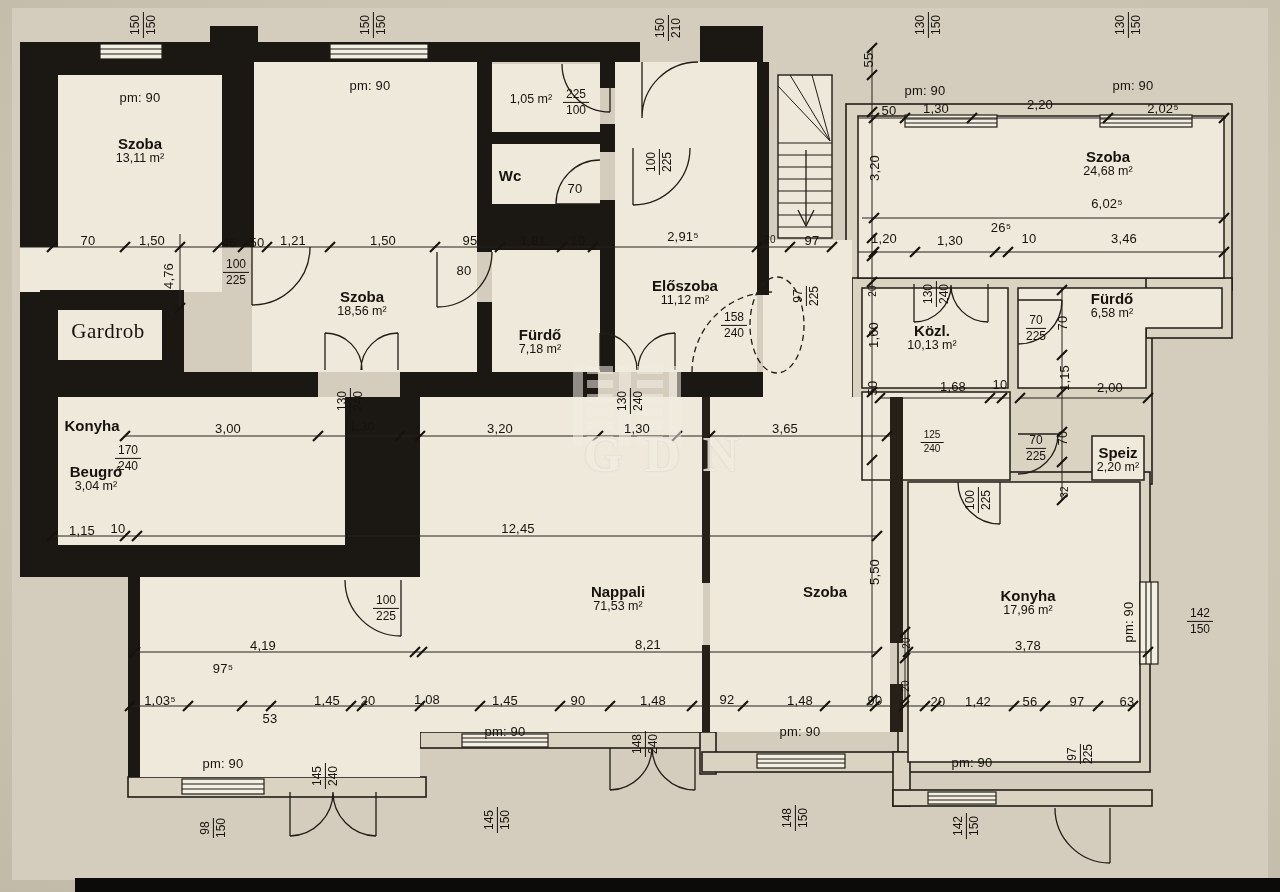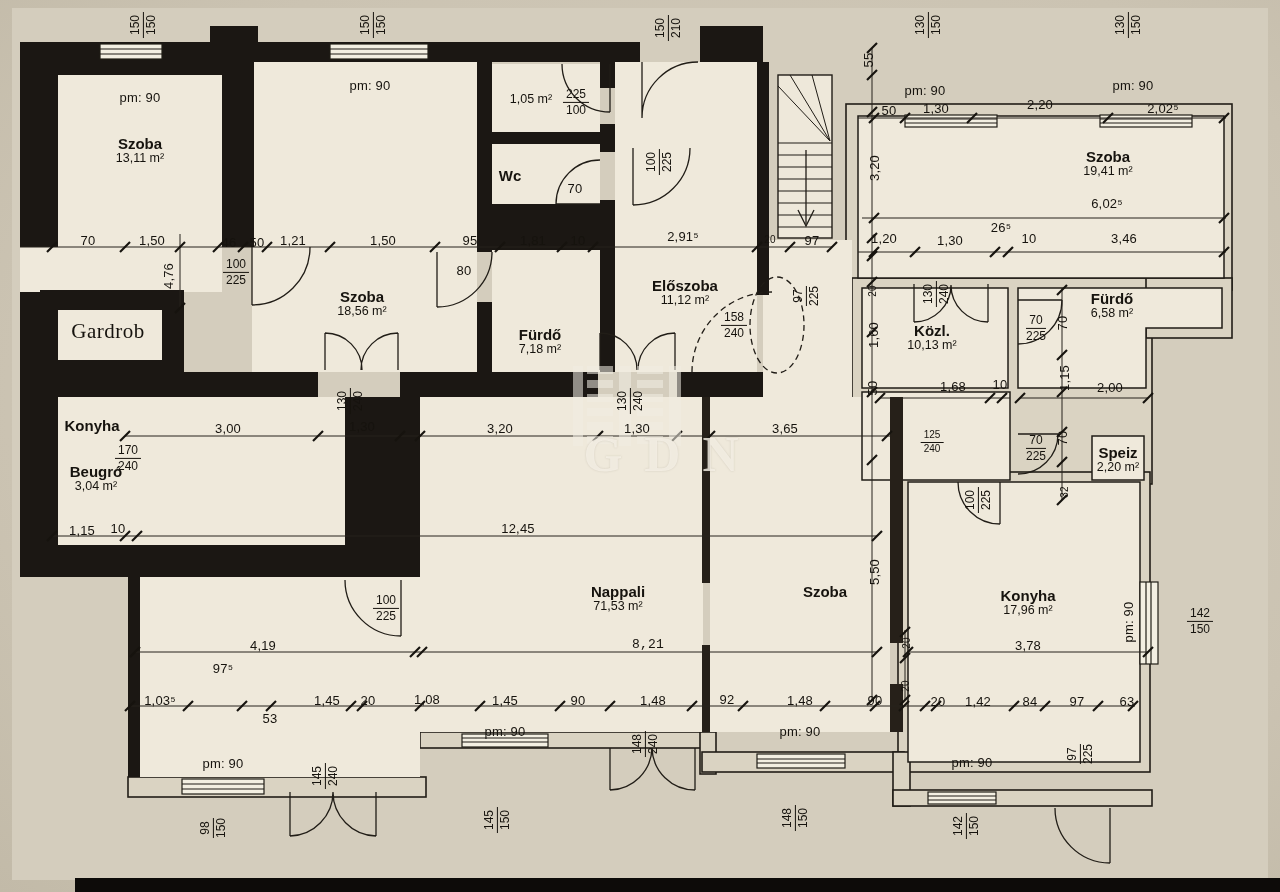--- a/index.html
+++ b/index.html
@@ -353,21 +353,21 @@
       <div class="lbl room" style="left: 540px; top: 341px;">
         <div class="nm">Fürdő</div>
         <div class="ar">7,18 m²</div>
       </div>
       <div class="lbl room" style="left: 685px; top: 292px;">
         <div class="nm">Előszoba</div>
         <div class="ar">11,12 m²</div>
       </div>
       <div class="lbl room" style="left: 1108px; top: 163px;">
         <div class="nm">Szoba</div>
-        <div class="ar">19,41 m²</div>
+        <div class="ar">24,68 m²</div>
       </div>
       <div class="lbl room" style="left: 932px; top: 337px;">
         <div class="nm">Közl.</div>
         <div class="ar">10,13 m²</div>
       </div>
       <div class="lbl room" style="left: 1112px; top: 305px;">
         <div class="nm">Fürdő</div>
         <div class="ar">6,58 m²</div>
       </div>
       <div class="lbl room" style="left: 1118px; top: 459px;">
@@ -446,37 +446,37 @@
       <div class="lbl dim" style="left: 500px; top: 428px;">3,20</div>
       <div class="lbl dim" style="left: 637px; top: 428px;">1,30</div>
       <div class="lbl dim" style="left: 785px; top: 428px;">3,65</div>
       <div class="lbl dim" style="left: 953px; top: 386px;">1,68</div>
       <div class="lbl dim" style="left: 1000px; top: 384px;">10</div>
       <div class="lbl dim" style="left: 1110px; top: 387px;">2,00</div>
       <div class="lbl dim" style="left: 82px; top: 530px;">1,15</div>
       <div class="lbl dim" style="left: 118px; top: 528px;">10</div>
       <div class="lbl dim" style="left: 518px; top: 528px;">12,45</div>
       <div class="lbl dim" style="left: 263px; top: 645px;">4,19</div>
-      <div class="lbl dim" style="left: 648px; top: 644px; font-family: Liberation Mono, monospace;">8,21</div>
+      <div class="lbl dim" style="left: 648px; top: 644px;">8,21</div>
       <div class="lbl dim" style="left: 1028px; top: 645px;">3,78</div>
       <div class="lbl dim" style="left: 160px; top: 700px;">1,03⁵</div>
       <div class="lbl dim" style="left: 223px; top: 668px;">97⁵</div>
       <div class="lbl dim" style="left: 270px; top: 700px; margin-top: 18px;">53</div>
       <div class="lbl dim" style="left: 327px; top: 700px;">1,45</div>
       <div class="lbl dim" style="left: 368px; top: 700px;">20</div>
       <div class="lbl dim" style="left: 427px; top: 699px;">1,08</div>
       <div class="lbl dim" style="left: 505px; top: 700px;">1,45</div>
       <div class="lbl dim" style="left: 578px; top: 700px;">90</div>
       <div class="lbl dim" style="left: 653px; top: 700px;">1,48</div>
       <div class="lbl dim" style="left: 727px; top: 699px;">92</div>
       <div class="lbl dim" style="left: 800px; top: 700px;">1,48</div>
       <div class="lbl dim" style="left: 875px; top: 700px;">90</div>
       <div class="lbl dim" style="left: 938px; top: 701px;">20</div>
       <div class="lbl dim" style="left: 978px; top: 701px;">1,42</div>
-      <div class="lbl dim" style="left: 1030px; top: 701px;">84</div>
+      <div class="lbl dim" style="left: 1030px; top: 701px;">56</div>
       <div class="lbl dim" style="left: 1077px; top: 701px;">97</div>
       <div class="lbl dim" style="left: 1127px; top: 701px;">63</div>
       <div class="lbl frac rot" style="left: 143px; top: 25px;">
         <span class="a">150</span>
         <span class="b">150</span>
       </div>
       <div class="lbl frac rot" style="left: 373px; top: 25px;">
         <span class="a">150</span>
         <span class="b">150</span>
       </div>

